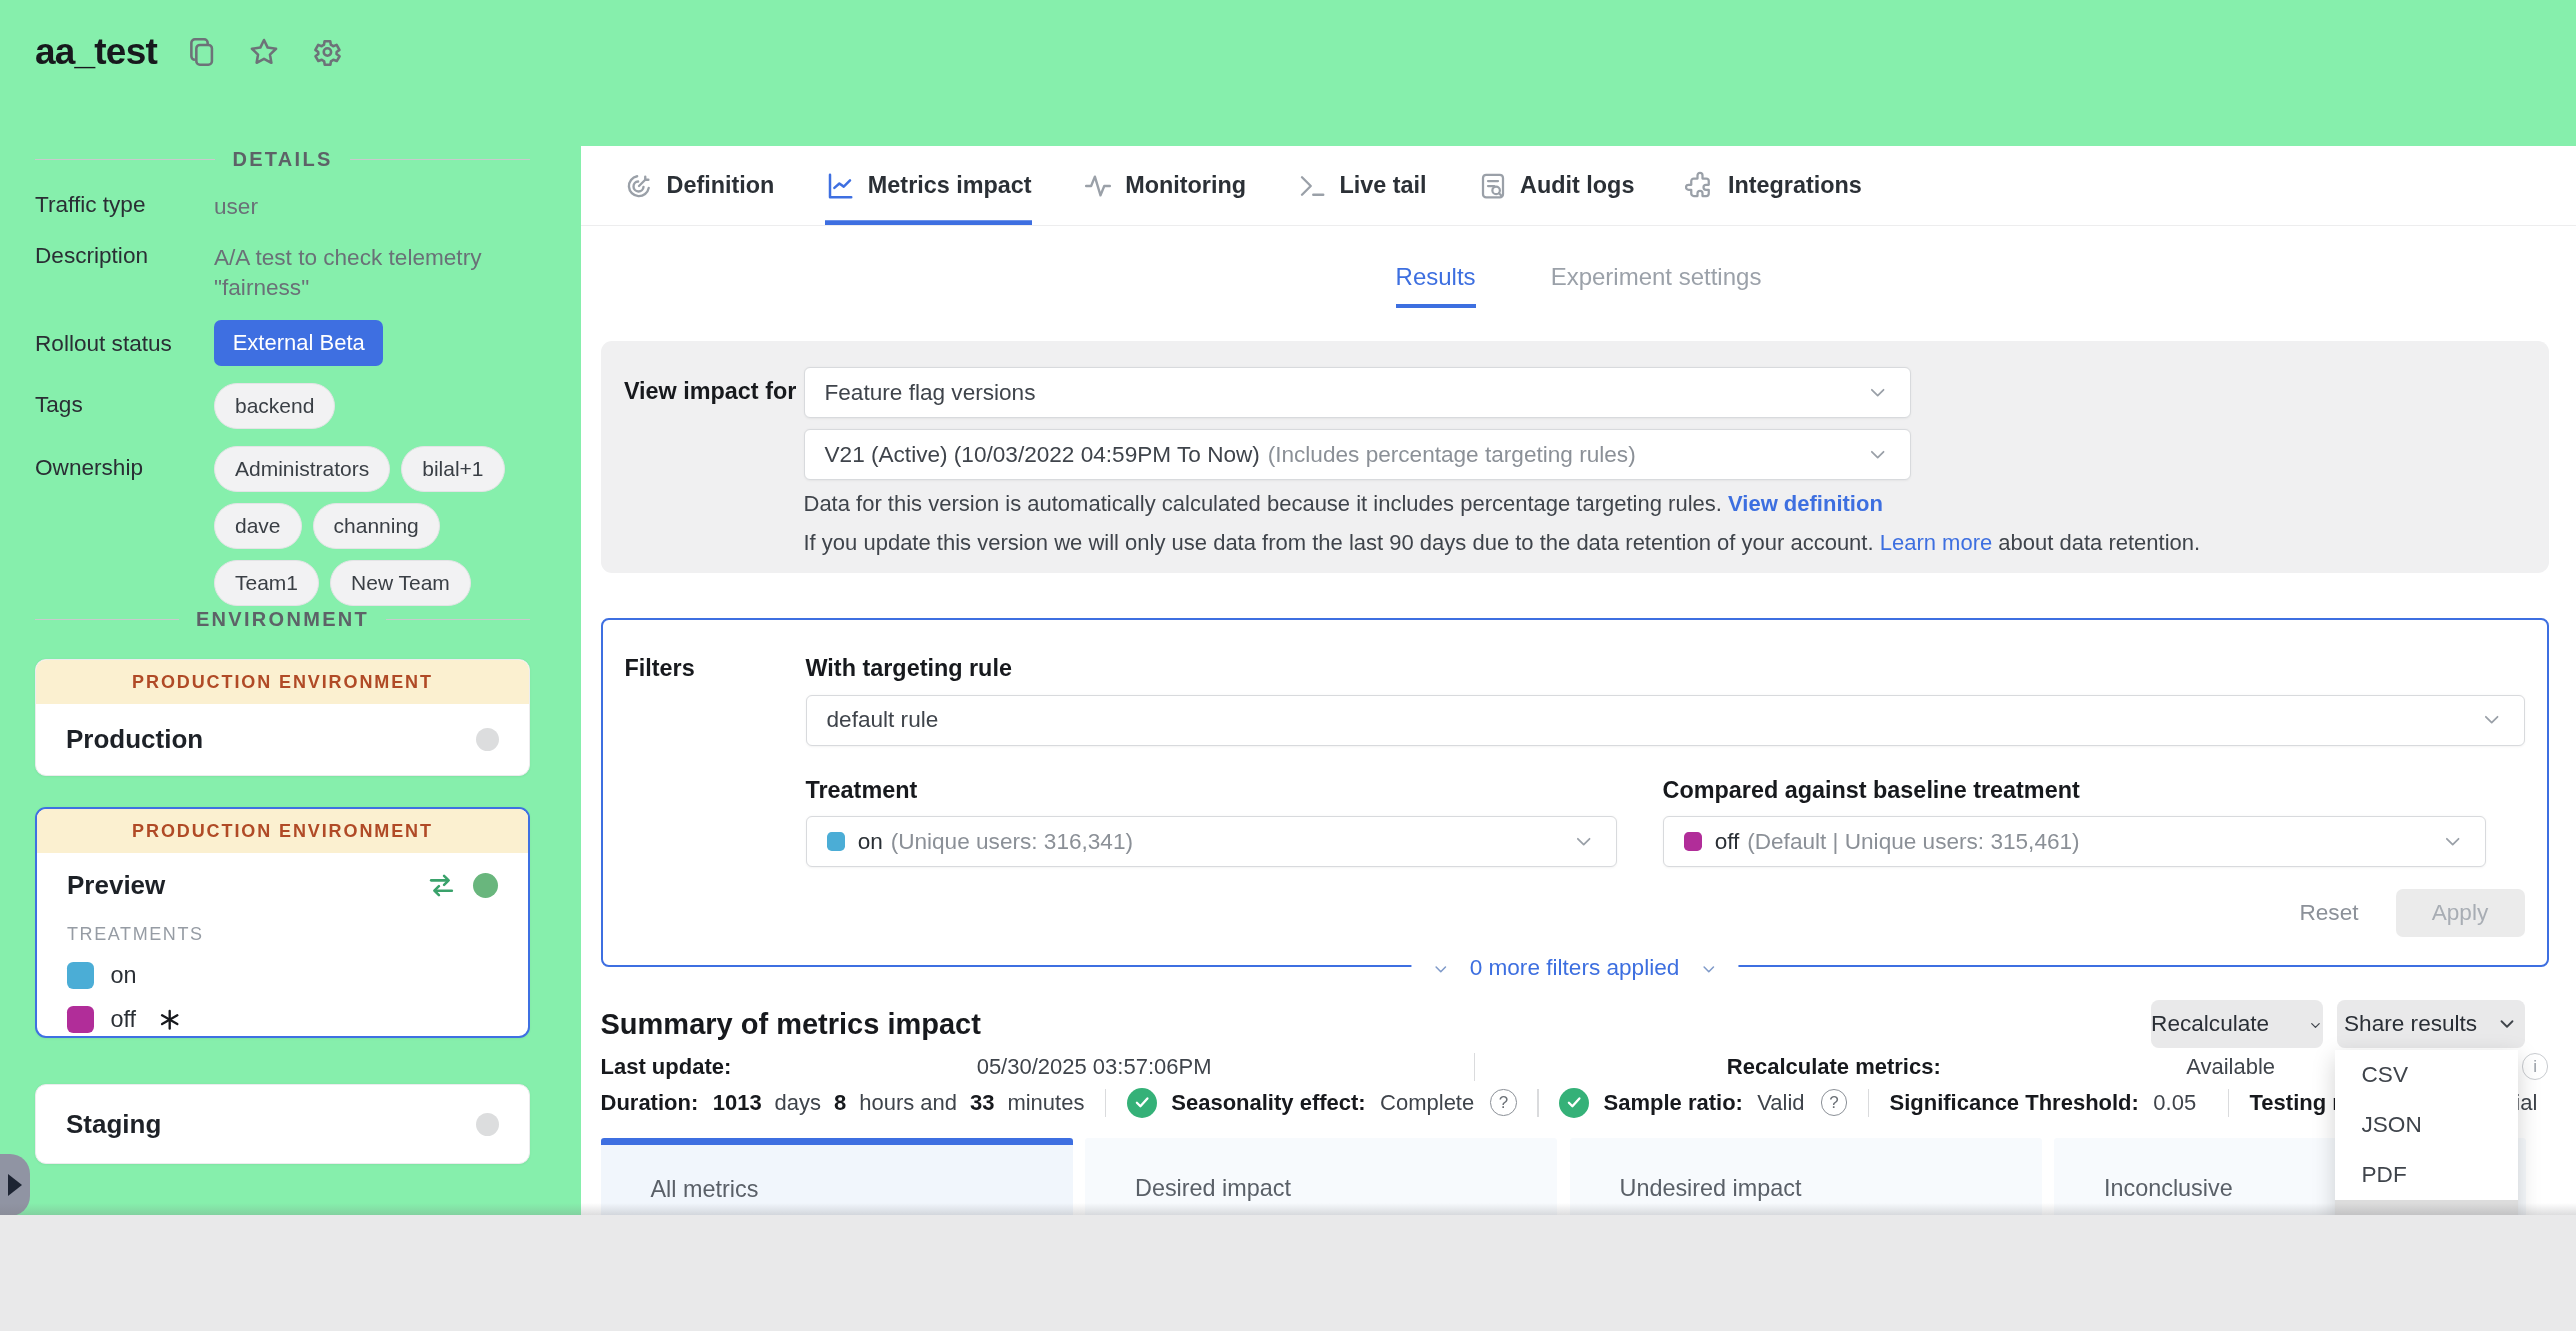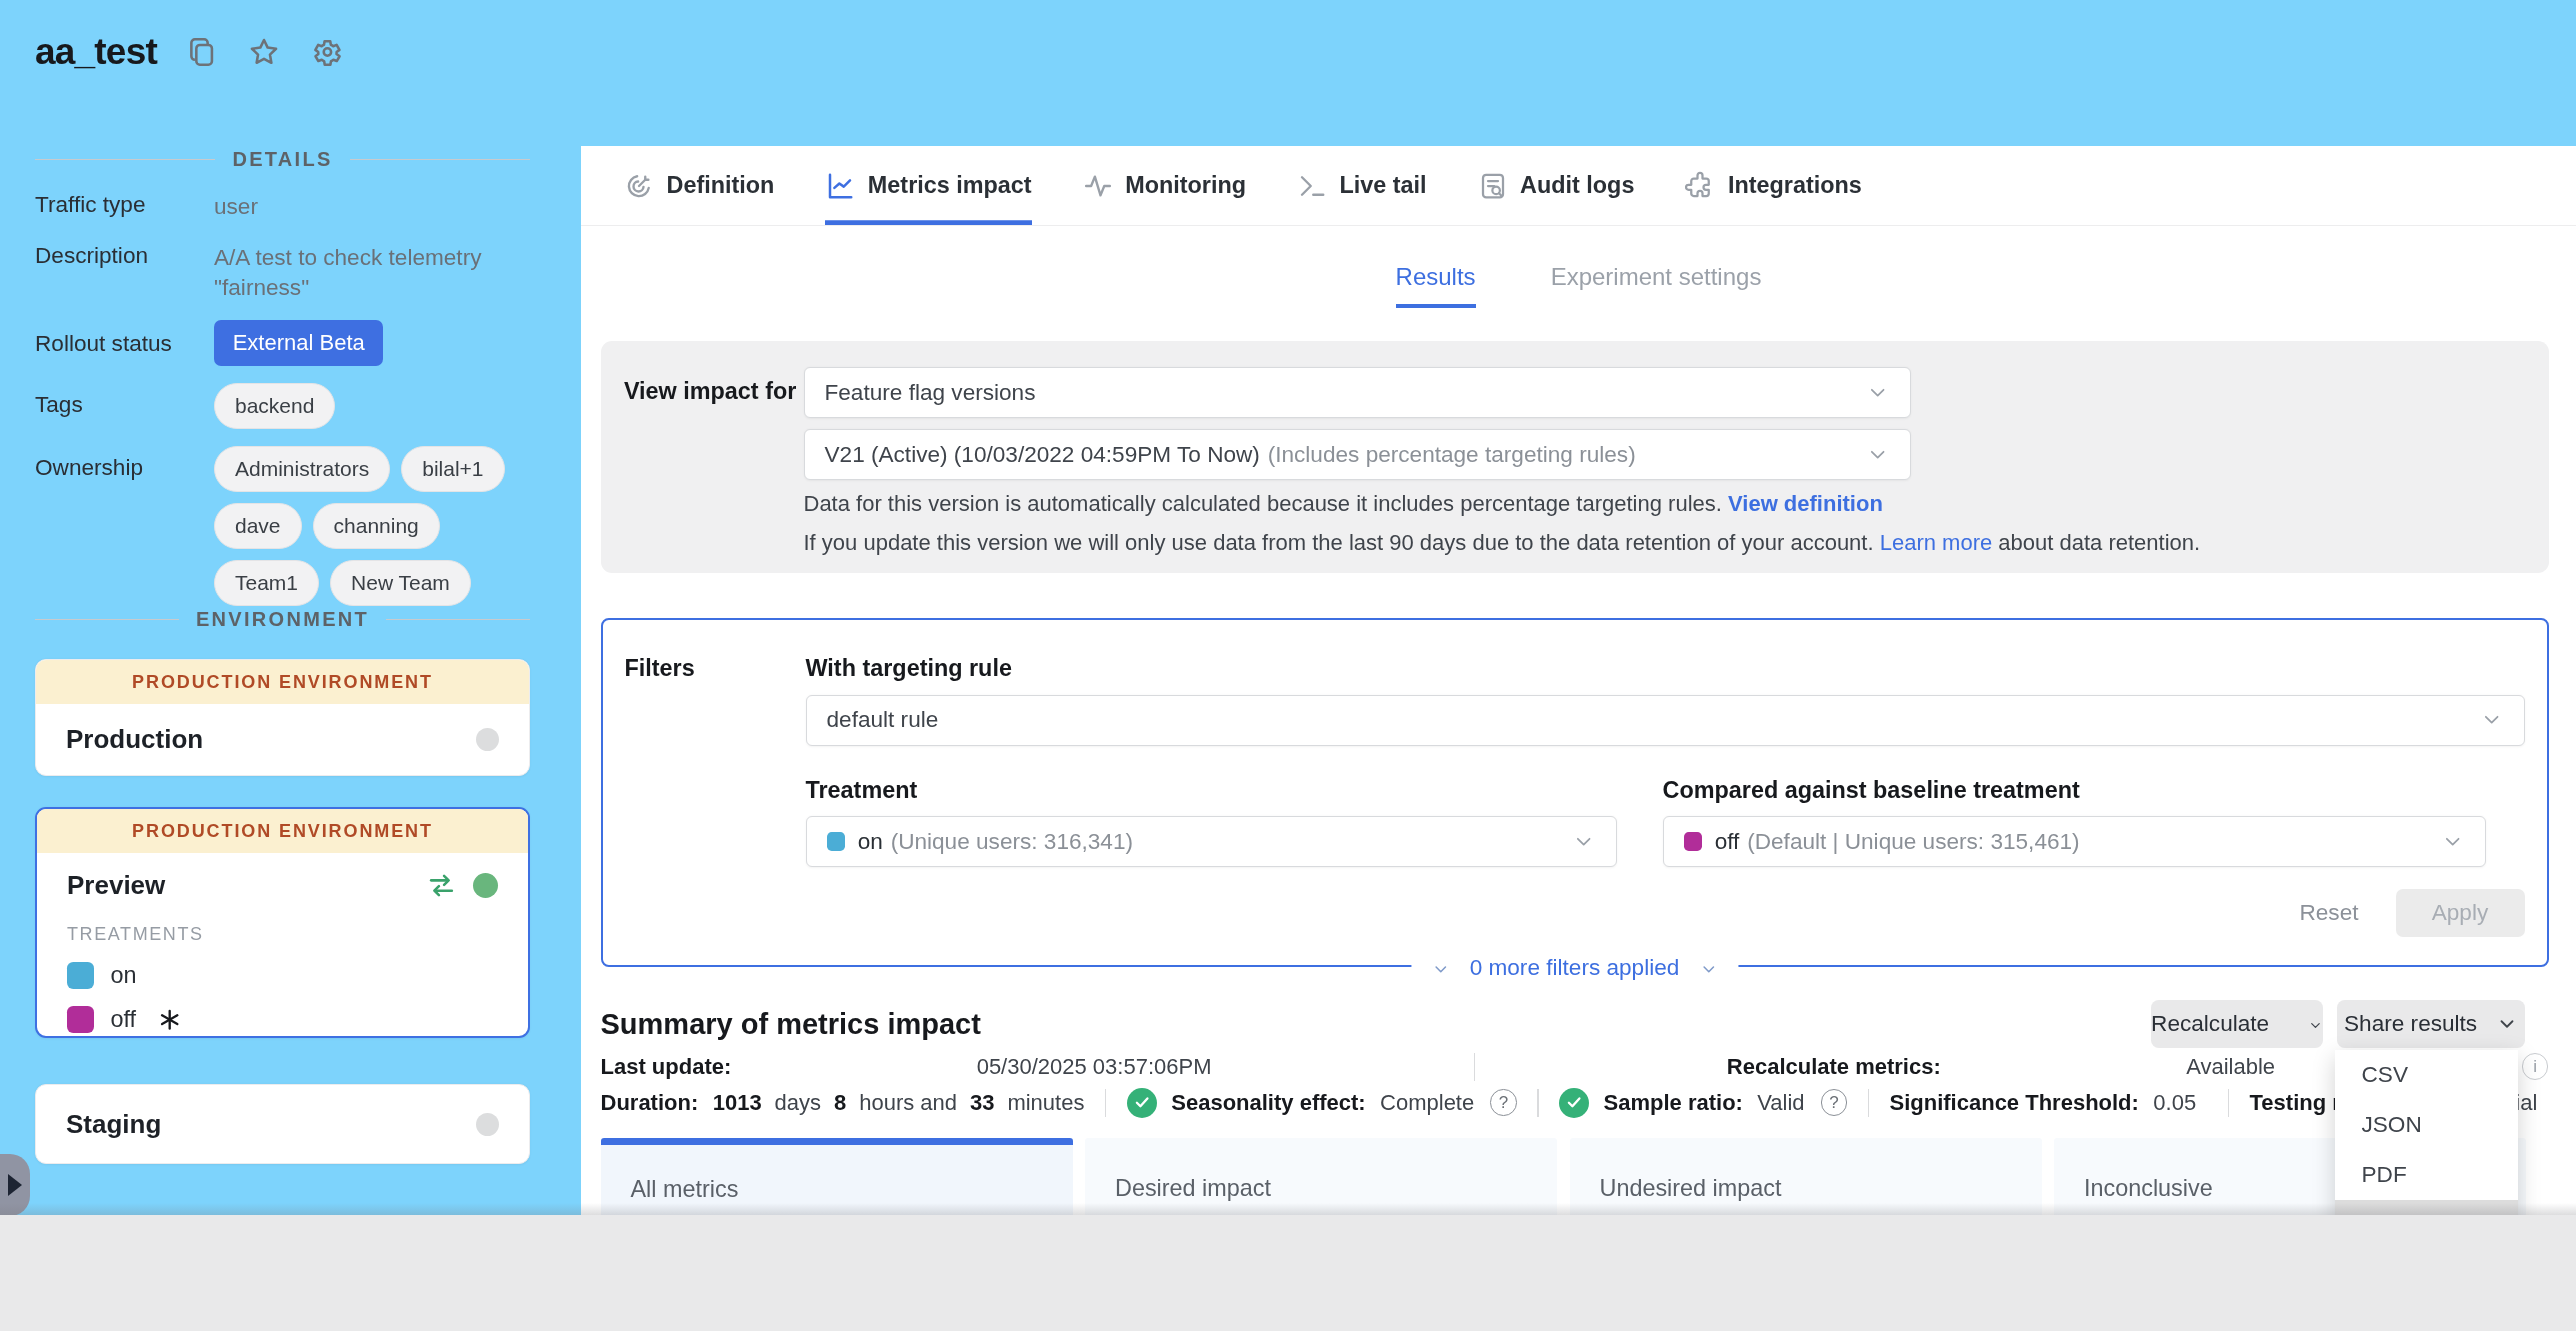--- a/index.html
+++ b/index.html
@@ -1,18 +1,18 @@
 <!DOCTYPE html>
 <html style="font-size:12.5px"><head>
 <meta charset="utf-8">
 <style>
   * { margin:0; padding:0; box-sizing:border-box; }
   html,body { background:#e9e9ea; }
   body { font-family:"Liberation Sans", sans-serif; }
-  .page { position:relative; width:2576px; height:1215px; background:#7dd3fc; overflow:hidden; color:#1c2127; }
+  .page { position:relative; width:2576px; height:1215px; background:#86efac; overflow:hidden; color:#1c2127; }
 
   
   .sidebar { position:absolute; left:0; top:0; width:581px; height:1332px; }
   .title-row { position:absolute; left:35px; top:31px; display:flex; align-items:center; gap:28px; }
   .title-row h1 { font-size:37px; font-weight:700; color:#17191d; letter-spacing:-0.8px; }
   .hicon { display:inline-flex; width:34px; height:34px; color:#6d7278; cursor:pointer; }
   .hicon svg { width:100%; height:100%; }
 
   .sec-head { position:absolute; left:35px; width:495px; display:flex; align-items:center; gap:17px;
               color:#5d6267; font-size:20px; font-weight:700; letter-spacing:2.3px; }
@@ -114,21 +114,21 @@
   .gcheck { width:30px; height:30px; border-radius:50%; background:#35b178; display:inline-flex; align-items:center;
             justify-content:center; margin-right:11px; flex:none; }
   .gcheck svg { width:18.7px; height:18.7px; }
   .ring { width:26.5px; height:26.5px; border-radius:50%; border:1.6px solid #c9ccd0; color:#9aa0a8; font-size:17px;
           display:inline-flex; align-items:center; justify-content:center; margin-left:1.6px; flex:none; cursor:pointer; }
   .ring.q { border-color:#8b9097; color:#6b7076; }
 
   .cards { position:absolute; left:19.5px; top:992px; width:1948px; display:flex; gap:12.5px; }
   .mcard { width:472px; height:162px; background:#f7fafd; border-radius:3.1px; padding:37px 0 0 30px; cursor:pointer; }
   .mcard.active { background:#f1f6fc; border-top:7px solid #3e6fe1; padding-top:31px; }
-  .mcard-label { font-size:23.4px; color:#5a6068; }
+  .mcard-label { font-size:23.4px; color:#5a6068;margin-left:20px; }
   .mcard-value { font-size:64px; font-weight:700; color:#14181d; margin-top:17px; }
 
   .share-menu { position:absolute; left:1754px; top:904px; width:183px; background:#fff; border-radius:0 0 4.7px 4.7px;
                 box-shadow:0 7.8px 23.4px rgba(0,0,0,0.18); z-index:30; padding:0; }
   .menu-item { height:50px; display:flex; align-items:center; padding-left:26.5px; font-size:22.6px; color:#3f444b;
                cursor:pointer; }
   .menu-item.highlight { background:#dcdcdc; }
 
   .bottom-fade { position:absolute; left:0; right:0; bottom:0; height:12.5px; z-index:40; pointer-events:none;
                  background:linear-gradient(to bottom, rgba(120,120,125,0), rgba(120,120,125,0.25)); }

